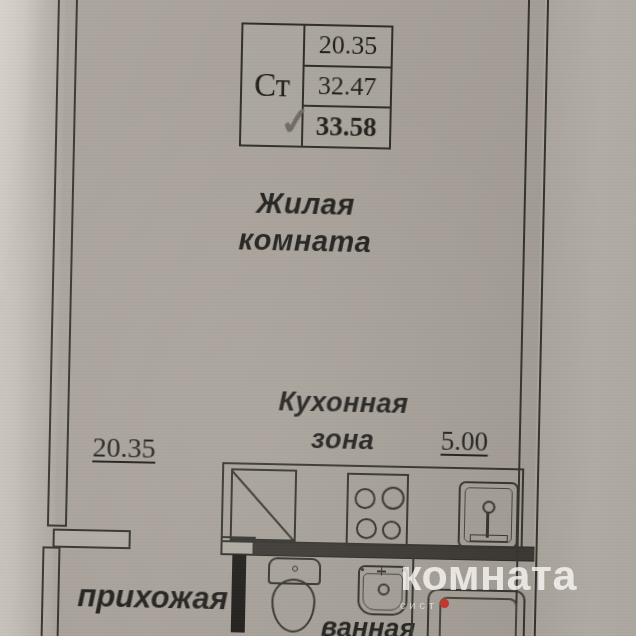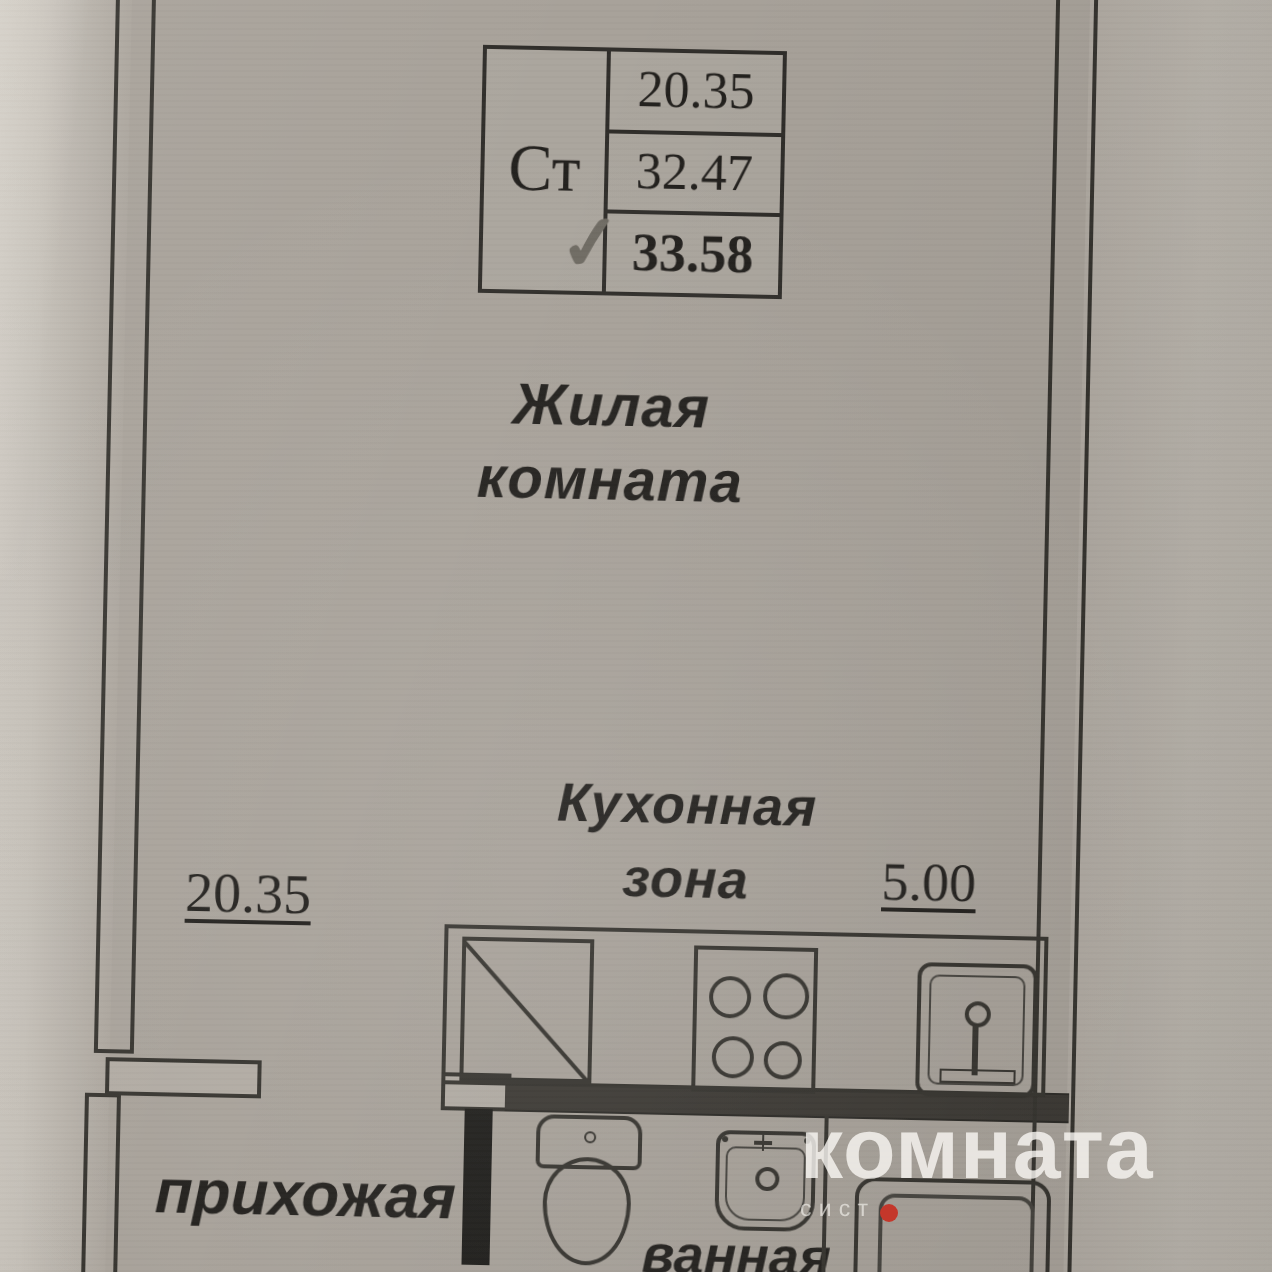--- a/index.html
+++ b/index.html
@@ -114,21 +114,21 @@
   .tub-inner{left:452px;top:594px;width:74px;height:52px;border:2px solid #45433e;border-radius:8px 8px 0 0;}
   
   .watermark{position:absolute;z-index:6;left:400px;top:552px;pointer-events:none;filter:blur(0.25px);}
   .wm-brand{
     font-weight:700;font-size:43px;letter-spacing:0.5px;line-height:46px;
     color:rgba(250,248,244,0.80);
   }
   .wm-tagline{
     margin-top:1px;font-size:11.5px;letter-spacing:3.6px;
     color:rgba(250,248,244,0.60);white-space:nowrap;
-    display:flex;align-items:flex-end;
+    display:flex;align-items:flex-start;
   }
   .wm-dot{
     display:inline-block;width:9px;height:9px;border-radius:50%;
     background:#c4372b;margin:0 2px;font-size:0;overflow:hidden;color:transparent;
   }
 </style>
 </head>
 <body>
 
 <div class="screen">

